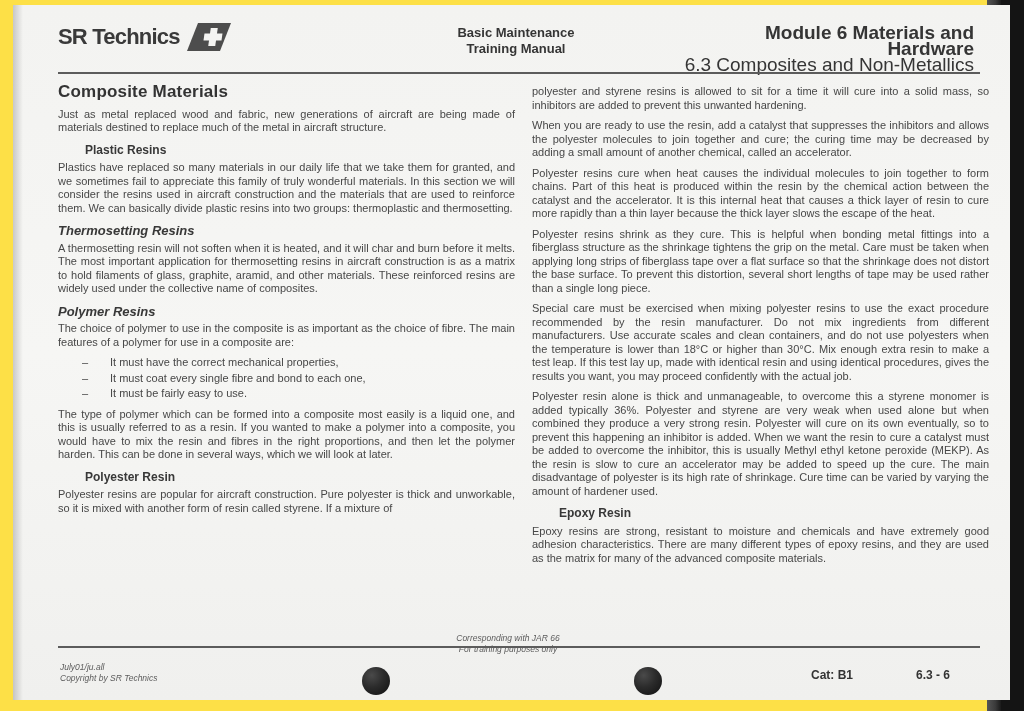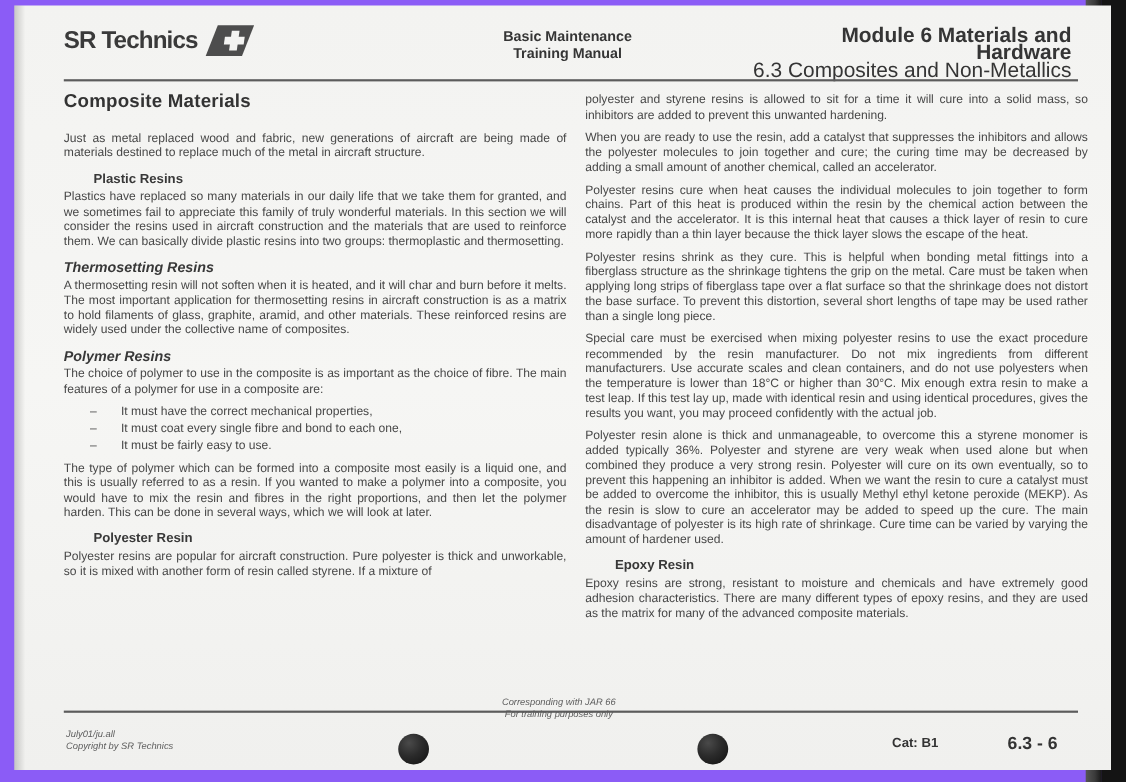--- a/index.html
+++ b/index.html
@@ -1,19 +1,19 @@
 <!DOCTYPE html>
 <html><head>
 <meta charset="utf-8">
 <style>
   * { margin:0; padding:0; box-sizing:border-box; }
   html,body { width:1024px; height:711px; }
   body { font-family:"Liberation Sans", sans-serif; background:#141414; overflow:hidden; }
 
-  .scan { position:relative; width:1001px; height:711px; background:#8b5cf6; }
+  .scan { position:relative; width:1001px; height:711px; background:#fde047; }
   .scan-edge-right { position:absolute; right:0; top:0; width:14px; height:711px;
     background:linear-gradient(90deg,#555 0%,#3a3a3a 60%,#1a1a1a 100%); }
 
   .page { position:absolute; left:13px; top:5px; width:997px; height:695px;
     background:linear-gradient(180deg,#f3f3f1 0%,#f6f6f4 50%,#f0f0ee 100%);
     color:#474747; }
   .page::before { content:""; position:absolute; left:0; top:0; width:10px; height:100%;
     background:linear-gradient(90deg,rgba(0,0,0,.18),rgba(0,0,0,0)); pointer-events:none; }
 
   
@@ -24,34 +24,34 @@
   .hdr-right { width:300px; text-align:right; font-size:19px; color:#353535; line-height:16px; padding-top:3px; }
   .hdr-right .l1 { font-weight:bold; }
   .rule { position:absolute; left:45px; right:30px; border-top:2px solid #5c5c5c; }
   .rule-top { top:67px; }
   .rule-bottom { top:641px; }
 
   
   .cols { position:absolute; top:80px; left:45px; width:932px; display:flex; gap:17px; }
   .col { width:457px; font-size:11px; line-height:13.5px; text-align:justify; }
   .col p { margin-bottom:7px; }
-  .doc-title { font-size:17px; font-weight:bold; color:#333; margin-bottom:21px; letter-spacing:0.2px; }
+  .doc-title { font-size:17px; font-weight:bold; color:#333; margin-bottom:9px; letter-spacing:0.2px; }
   .h-bold { font-size:12px; font-weight:bold; color:#383838; margin:9px 0 4px 0;padding-left:27px; }
   .h-bolditalic { font-size:13px; font-weight:bold; font-style:italic; color:#383838; margin:9px 0 4px 0; }
   .bullets { margin:0 0 7px 0; }
   .bullet-row { display:flex; margin-bottom:2px; }
   .bullet-dash { width:30px; text-align:right; flex:0 0 30px; }
   .bullet-text { padding-left:22px; flex:1; text-align:left; }
 
   
   .ftr-left { position:absolute; left:47px; top:657px; font-size:8.5px; font-style:italic; color:#5d5d5d; line-height:11px; }
   .ftr-center { position:absolute; left:400px; top:628px; width:190px; text-align:center;
     font-size:8.5px; font-style:italic; color:#5d5d5d; line-height:11px; }
   .ftr-cat { position:absolute; left:798px; top:663px; font-size:12px; font-weight:bold; color:#333; }
-  .ftr-page { position:absolute; left:903px; top:663px; font-size:16px; font-weight:bold; color:#333; }
+  .ftr-page { position:absolute; left:903px; top:663px; font-size:12px; font-weight:bold; color:#333; }
   .hole { position:absolute; width:28px; height:28px; border-radius:50%;
     background:radial-gradient(circle at 35% 30%, #4a4a4a 0%, #2b2b2b 45%, #101010 100%); }
   .hole1 { left:349px; top:662px; }
   .hole2 { left:621px; top:662px; }
 </style>
 </head>
 <body>
 
 <div class="scan">
   <div class="scan-edge-right"></div>

